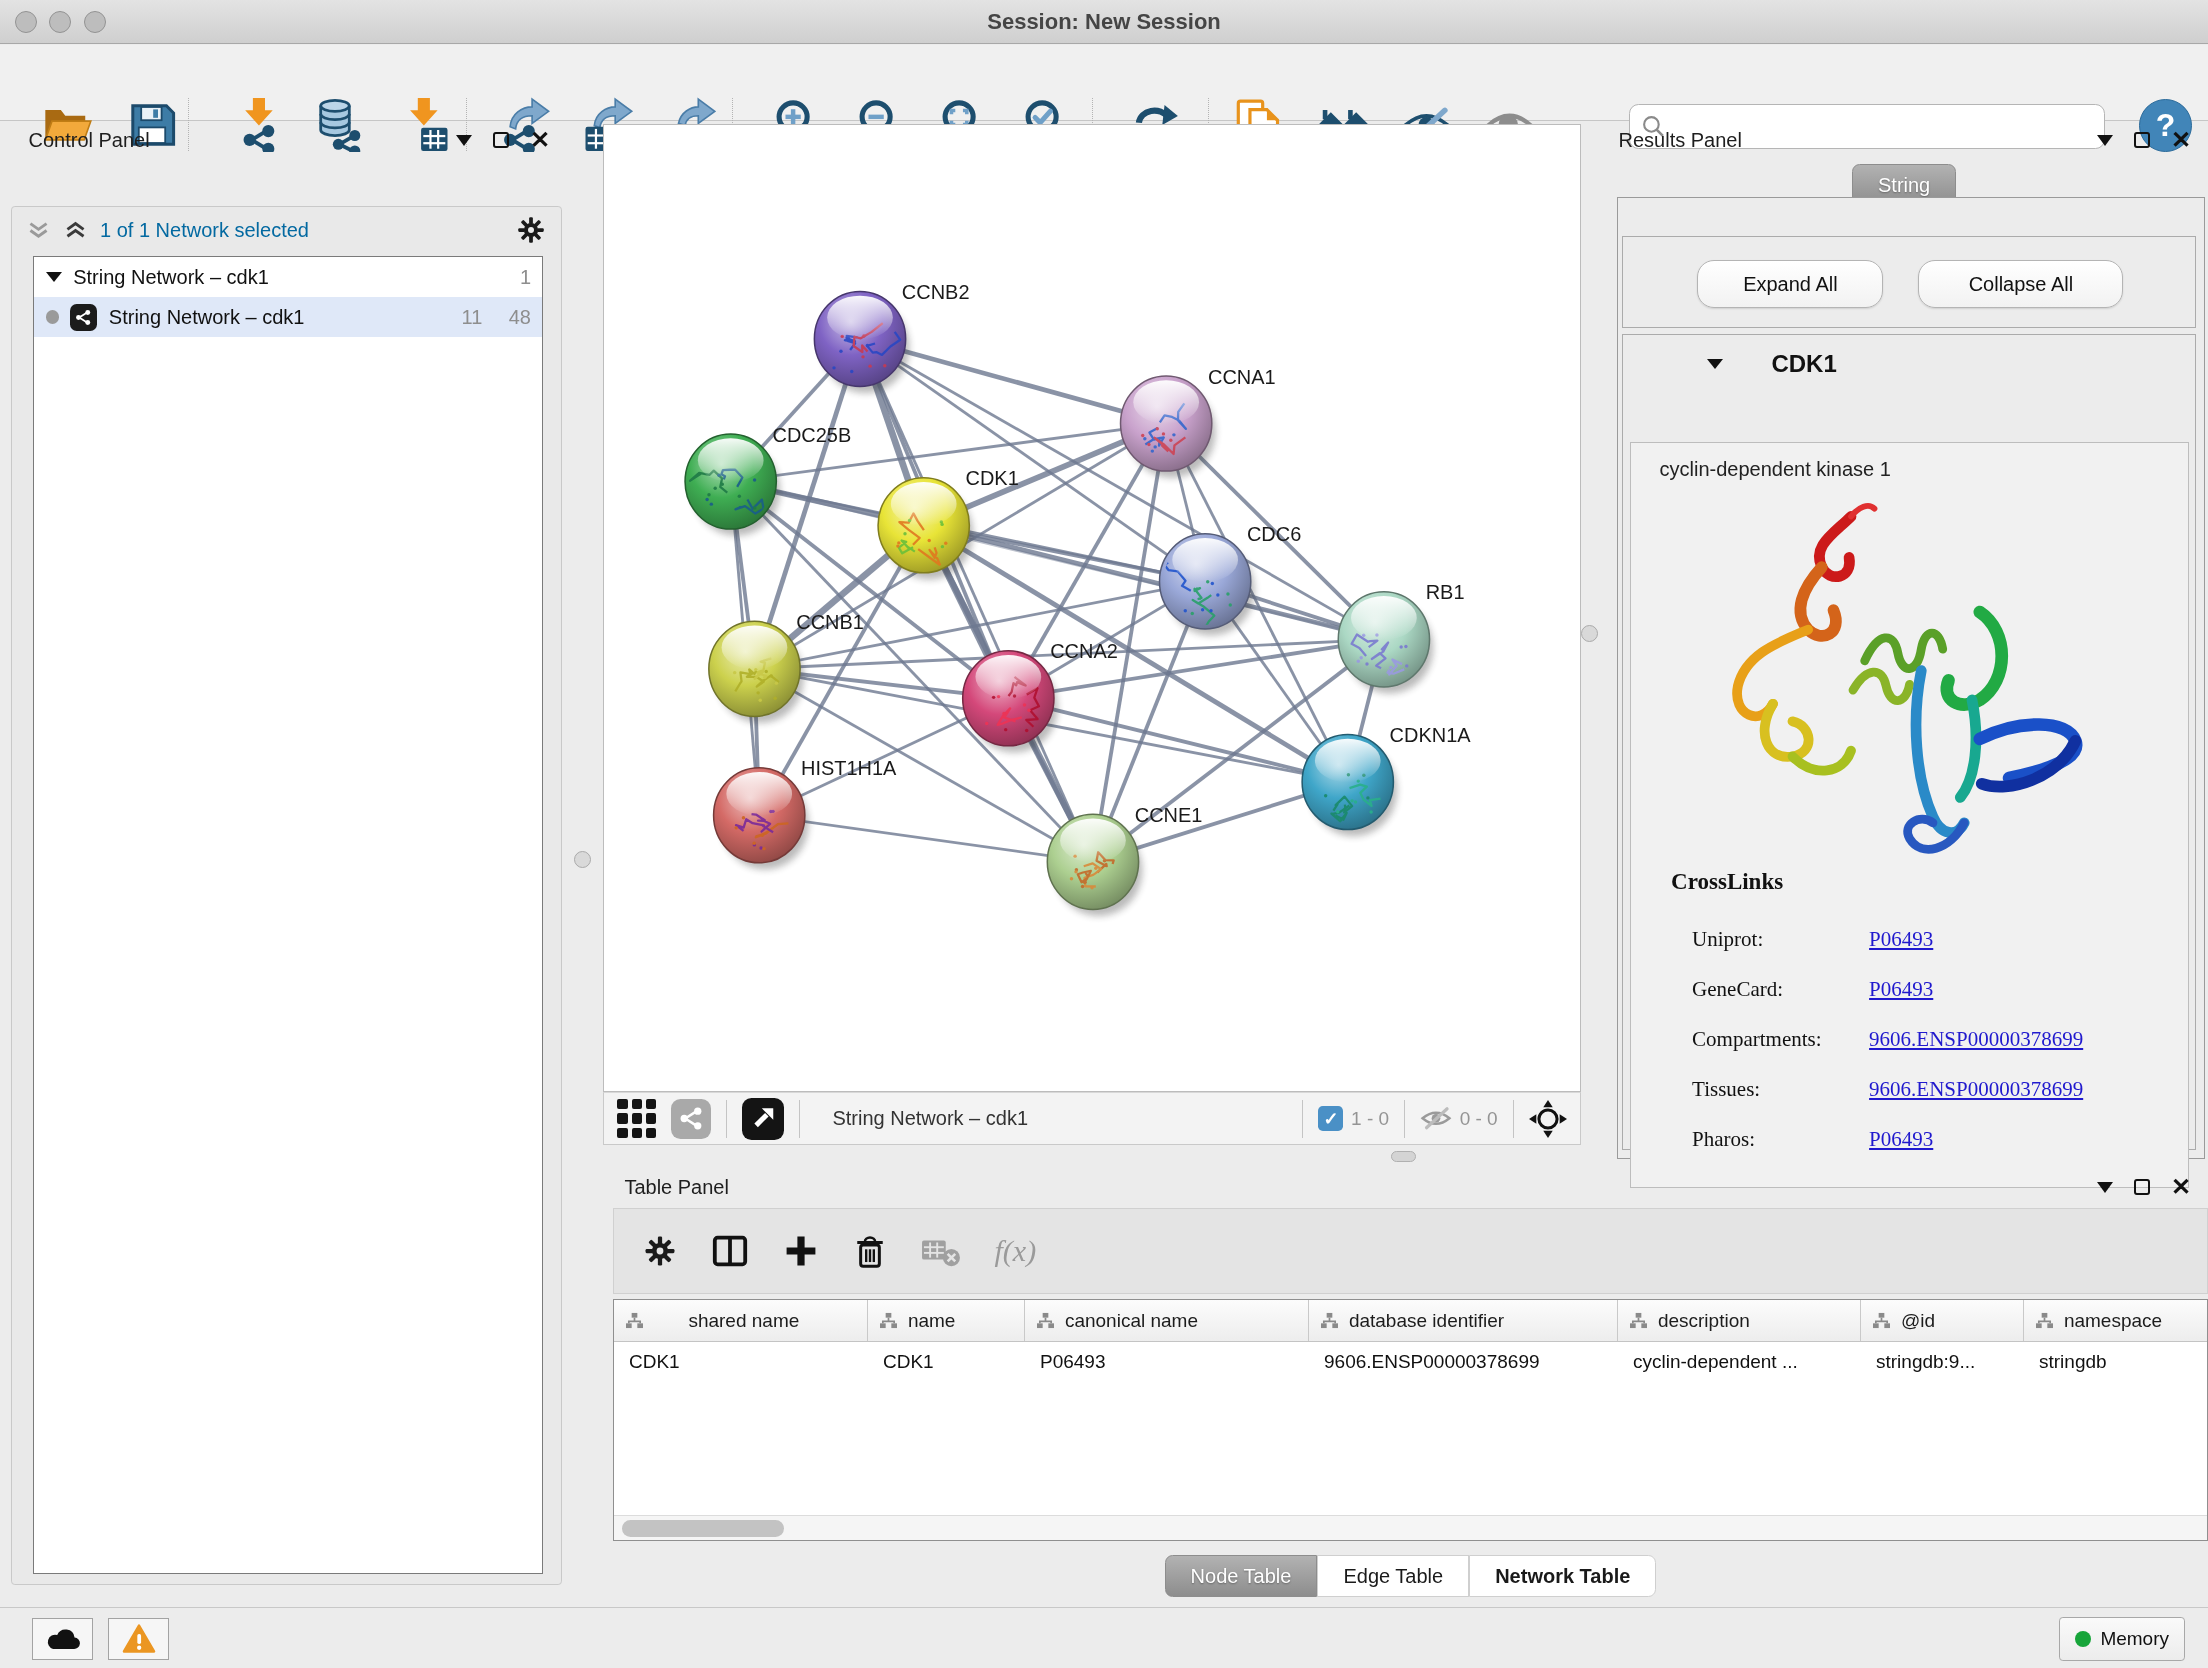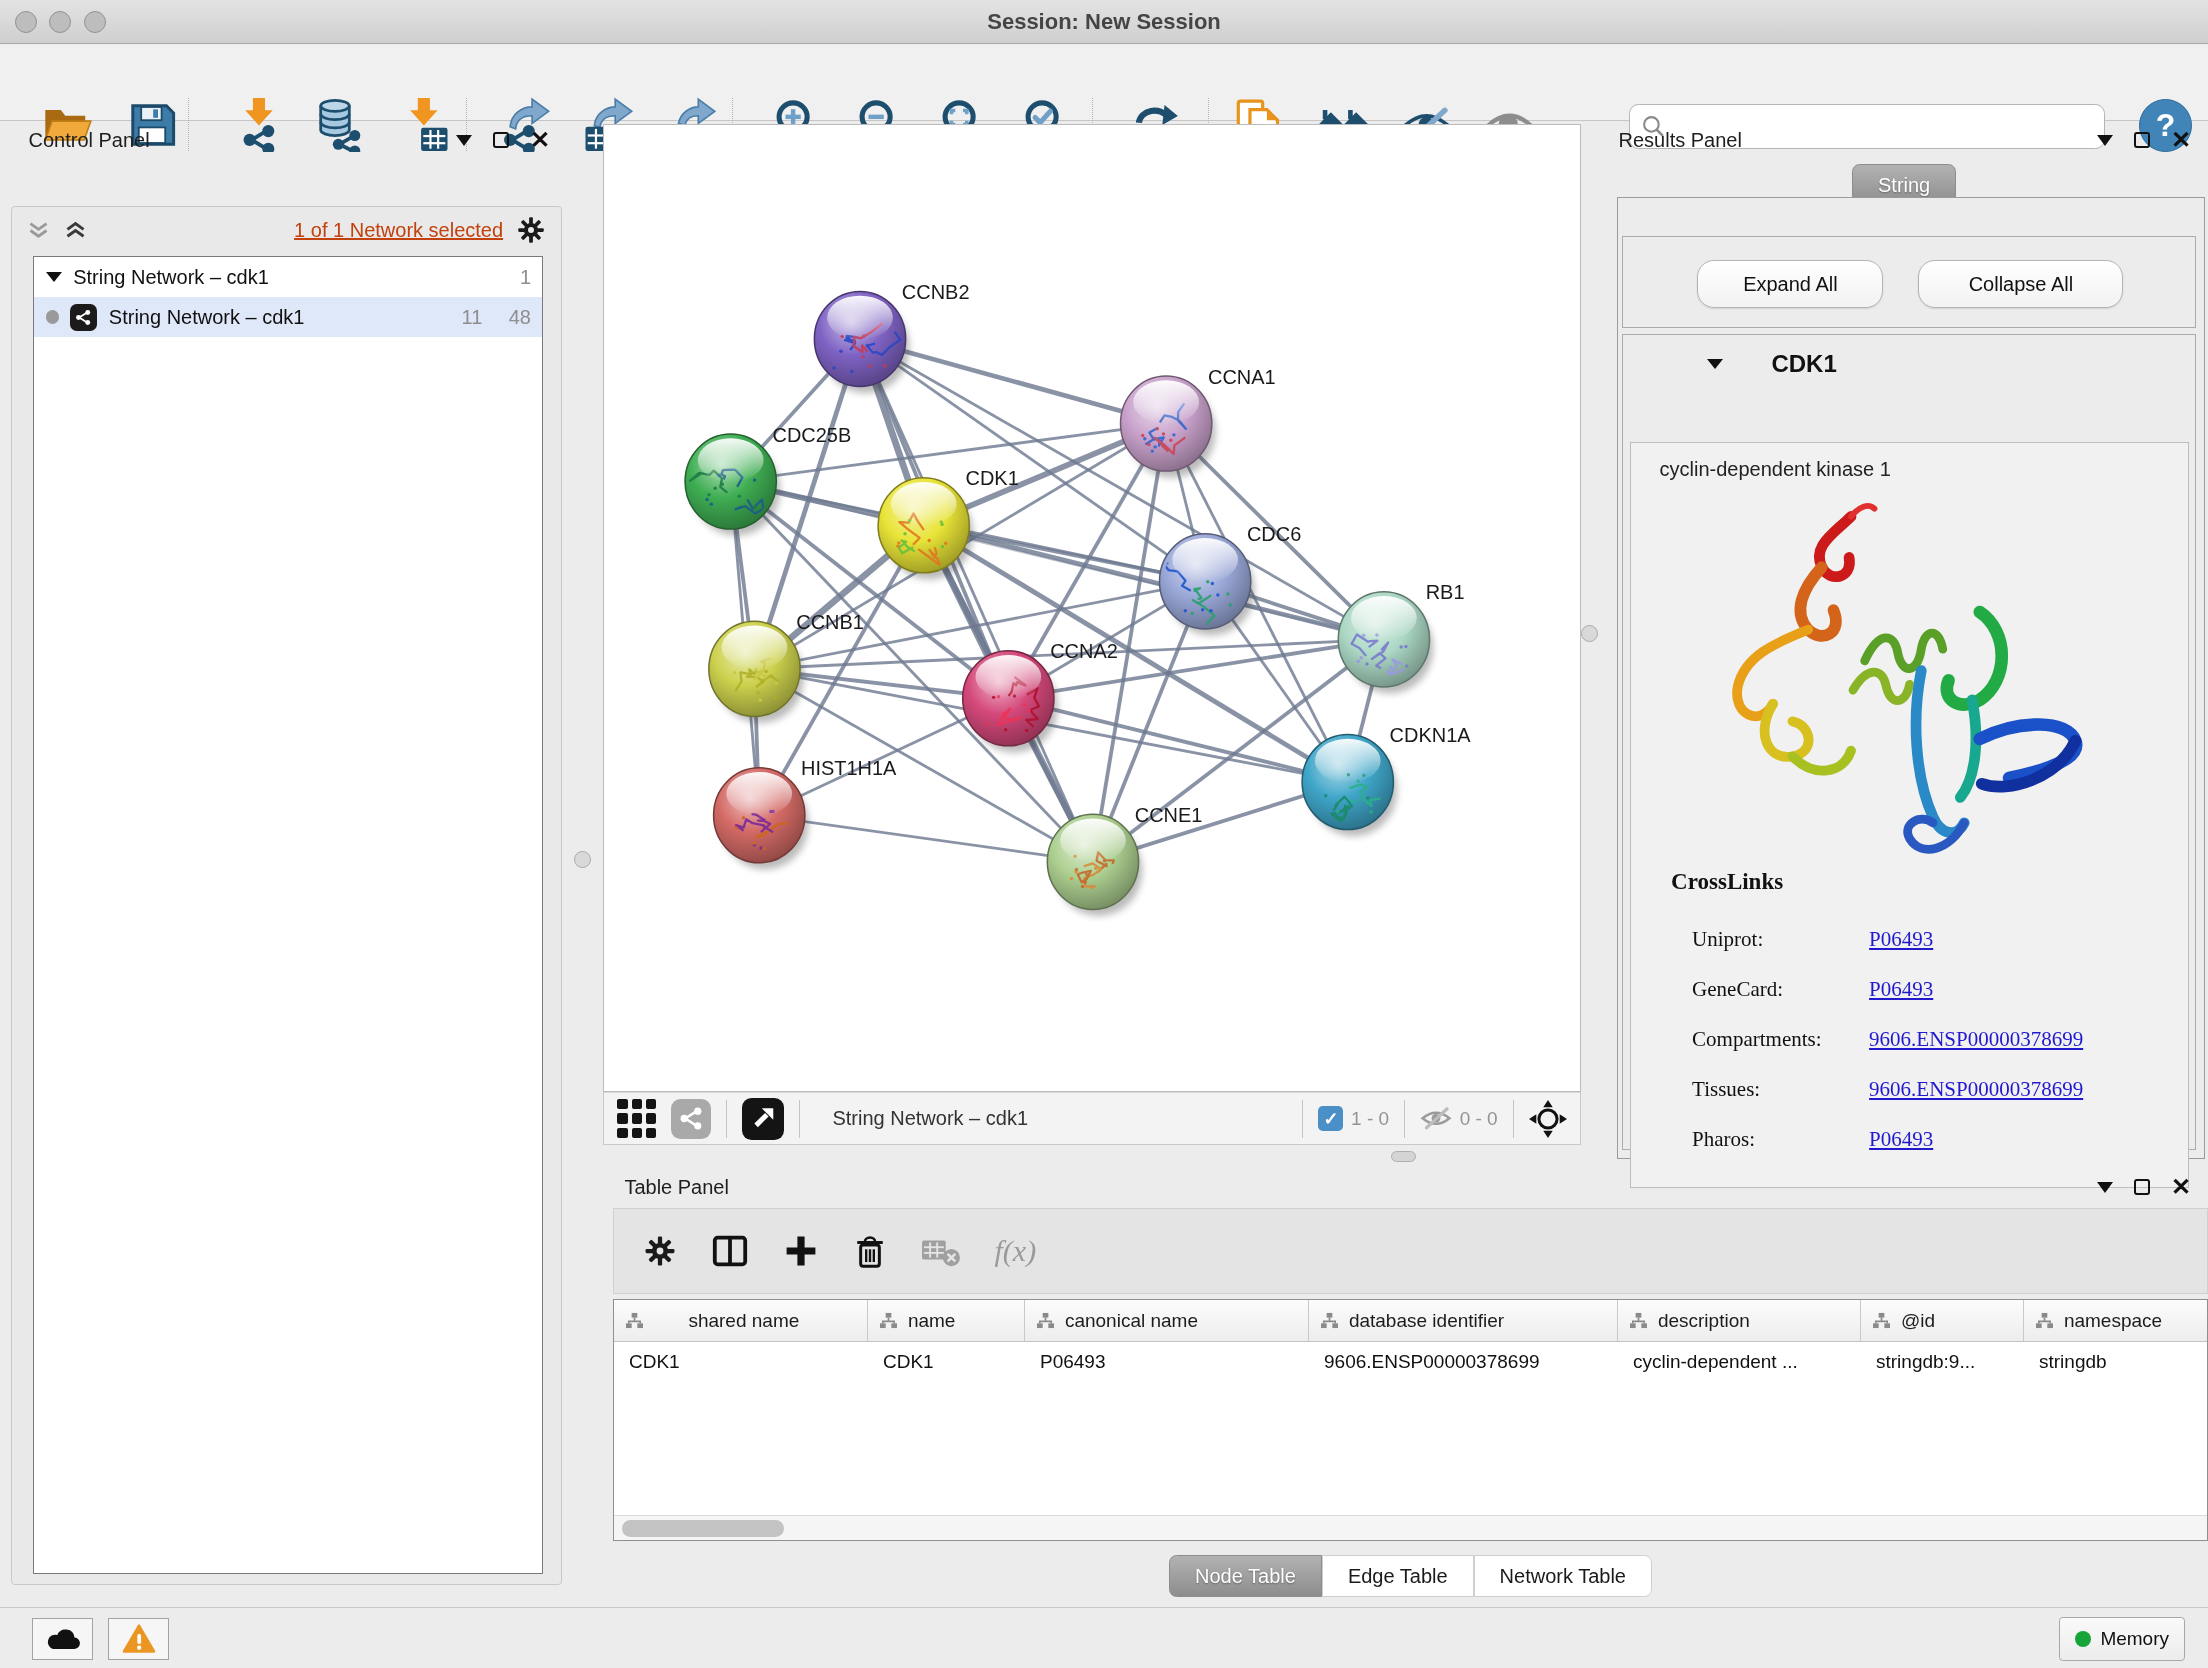--- a/index.html
+++ b/index.html
@@ -36,21 +36,21 @@
     display:flex;align-items:center;font-size:20px;color:#1a1a1a;border-radius:7.6px 7.6px 0 0;}
   .tab.sel{background:linear-gradient(#b2b2b2,#8d8d8d);color:#fff;border-color:#8d8d8d;
     text-shadow:0 1px 1.9px rgba(0,0,0,.35);}
   
   #control-panel{position:absolute;left:9.5px;top:124px;width:554px;height:1463px;}
   .cp-head{display:flex;justify-content:space-between;align-items:center;height:32px;padding:0 13.3px 0 19px;}
   .cp-tabs{display:flex;gap:1.9px;padding-left:55px;margin-top:5.7px;}
   .cp-body{position:absolute;left:1.9px;top:82px;width:551px;height:1379px;
     background:#e9e9e9;border:1px solid #cicici;border:1px solid #c9c9c9;border-radius:3.8px;}
   .cp-info{display:flex;align-items:center;height:46px;padding:0 15px;gap:13.3px;}
-  .cp-info .info-text{flex:1;text-align:right;font-size:20px;color:#c2410c;text-decoration:underline;}
+  .cp-info .info-text{flex:1;text-align:left;font-size:20px;color:#0369a1;}
   .tree-box{position:absolute;left:21px;top:49px;width:510px;height:1318px;background:#fff;
     border:1.4px solid #7a7a7a;overflow:hidden;}
   .tree-row{display:flex;align-items:center;height:40px;font-size:20px;color:#111;padding:0 11.4px;gap:11.4px;}
   .tree-row.selected{background:#dfe8f8;}
   .tri-down{width:0;height:0;border-left:8.6px solid transparent;border-right:8.6px solid transparent;
     border-top:10.5px solid #111;}
   .dot{width:13.3px;height:13.3px;border-radius:50%;background:#9a9a9a;}
   .share-badge{width:27px;height:27px;border-radius:6.7px;background:#1b1b1b;display:flex;
     align-items:center;justify-content:center;}
   .tree-count{color:#8e8e8e;}
@@ -112,21 +112,21 @@
     border-right:1px solid #c9c9c9;overflow:hidden;white-space:nowrap;flex:none;}
   .tbl-row{display:flex;height:40px;}
   .td{display:flex;align-items:center;padding-left:15px;font-size:19px;color:#111;
     overflow:hidden;white-space:nowrap;flex:none;}
   .tbl-scroll{position:absolute;left:0;bottom:0;width:100%;height:25px;background:#f5f5f5;
     border-top:1px solid #dcdcdc;}
   .tbl-thumb{position:absolute;left:7.6px;top:3.8px;width:162px;height:17px;border-radius:8.6px;background:#c3c3c3;}
   .tp-tabs{position:absolute;left:0;top:385px;width:1595px;display:flex;justify-content:center;}
   .tp-tabs .tab{border-radius:0;}
   .tp-tabs .tab:first-child{border-radius:7.6px 0 0 7.6px;}
-  .tp-tabs .tab:last-child{border-radius:0 7.6px 7.6px 0;}
+  .tp-tabs .tab:last-child{border-radius:0 7.6px 7.6px 0;font-weight:bold;}
   
   #status-bar{position:absolute;left:0;top:1607px;width:2208px;height:61px;
     background:#ececec;border-top:1px solid #c8c8c8;}
   .sb-btn{position:absolute;top:9.5px;width:61px;height:42px;background:#f6f6f6;
     border:1.9px solid #a3a3a3;display:flex;align-items:center;justify-content:center;}
   .mem-btn{position:absolute;right:23px;top:8.6px;height:44px;padding:0 15px;
     background:linear-gradient(#fafafa,#ececec);border:1.4px solid #a8a8a8;border-radius:3.8px;
     display:flex;align-items:center;gap:9.5px;font-size:19px;color:#111;}
   .mem-dot{width:16px;height:16px;border-radius:50%;background:#17a53a;}
   .chev{display:flex;flex-direction:column;gap:1.9px;}

